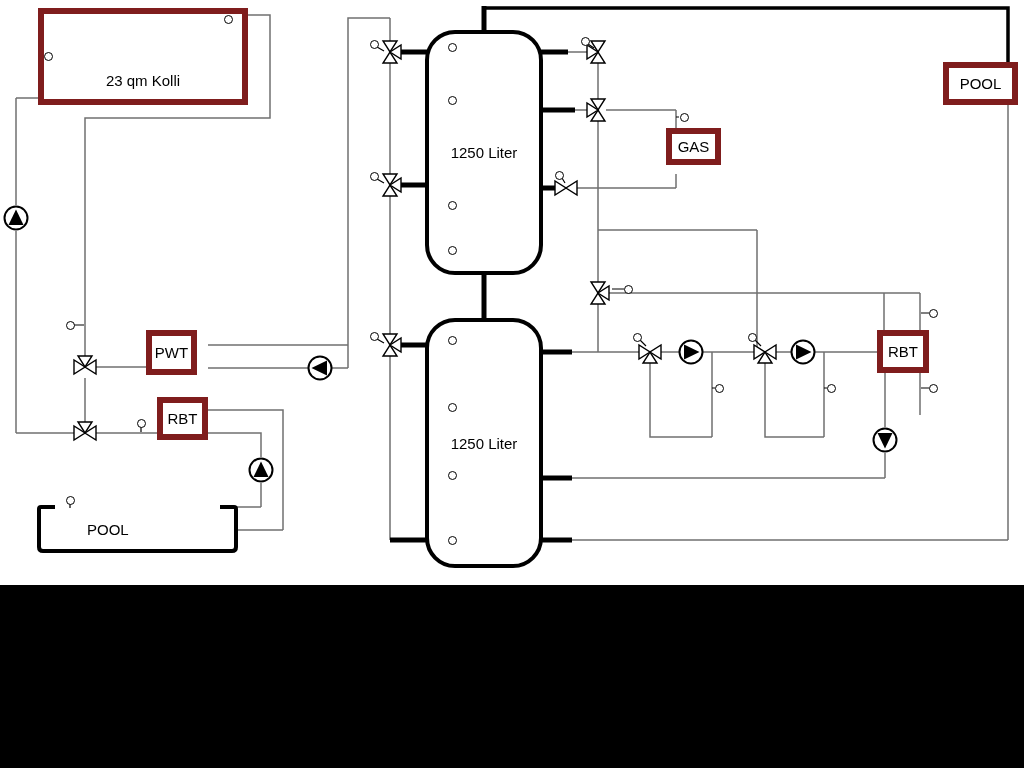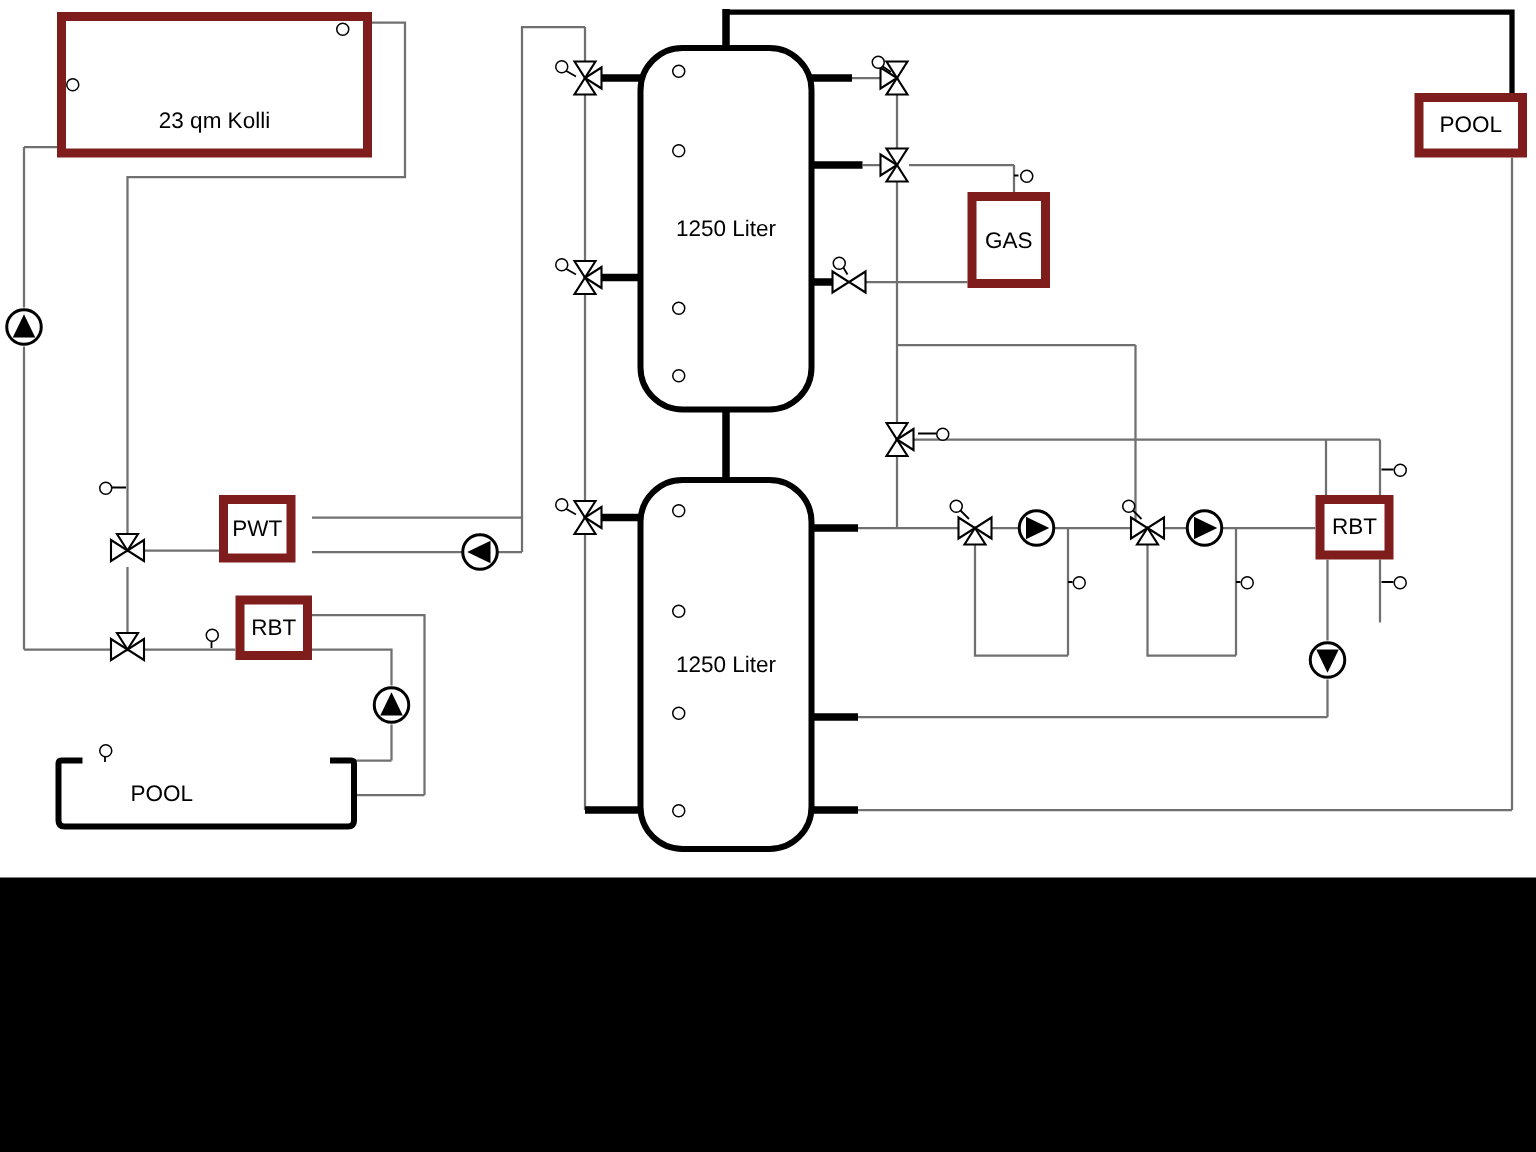--- a/index.html
+++ b/index.html
@@ -82,21 +82,21 @@
   </div>
 
   <div class="box" style="left:146px;top:330px;width:51px;height:45px">
     <span>PWT</span>
   </div>
 
   <div class="box" style="left:157px;top:397px;width:51px;height:43px">
     <span>RBT</span>
   </div>
 
-  <div class="box" style="left:645px;top:128px;width:55px;height:64px">
+  <div class="box" style="left:666px;top:128px;width:55px;height:37px">
     <span>GAS</span>
   </div>
 
   <div class="box" style="left:877px;top:330px;width:52px;height:43px">
     <span>RBT</span>
   </div>
 
   <div class="box" style="left:943px;top:62px;width:75px;height:43px">
     <span>POOL</span>
   </div>

